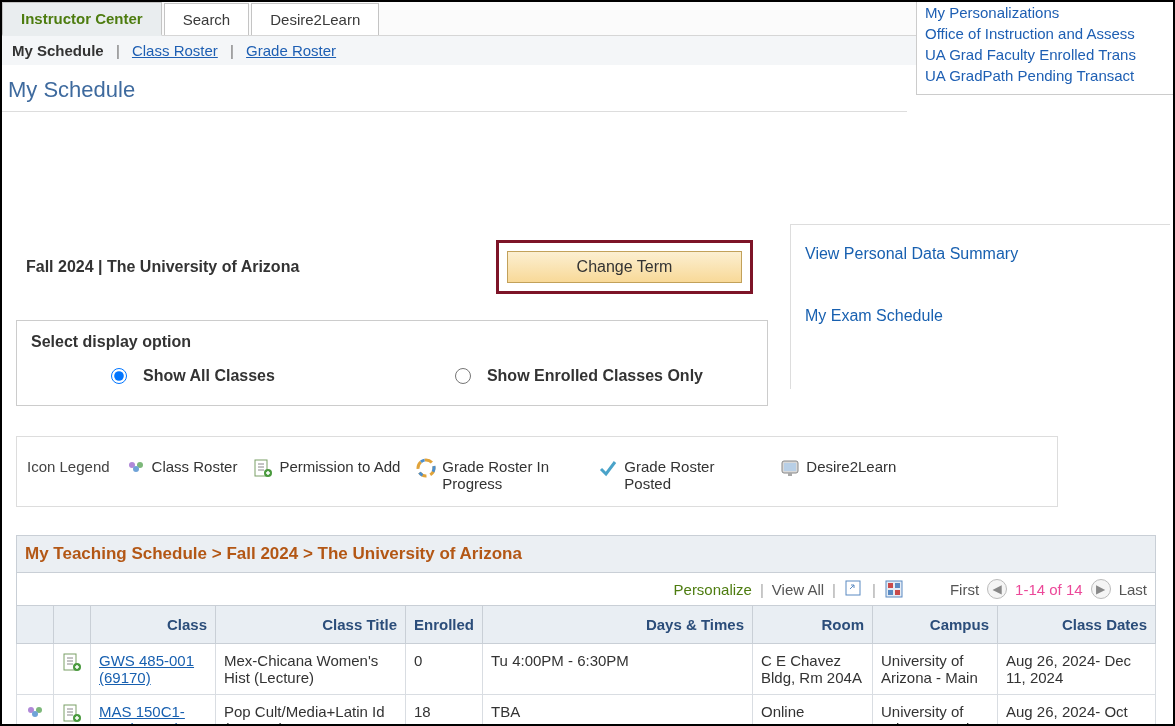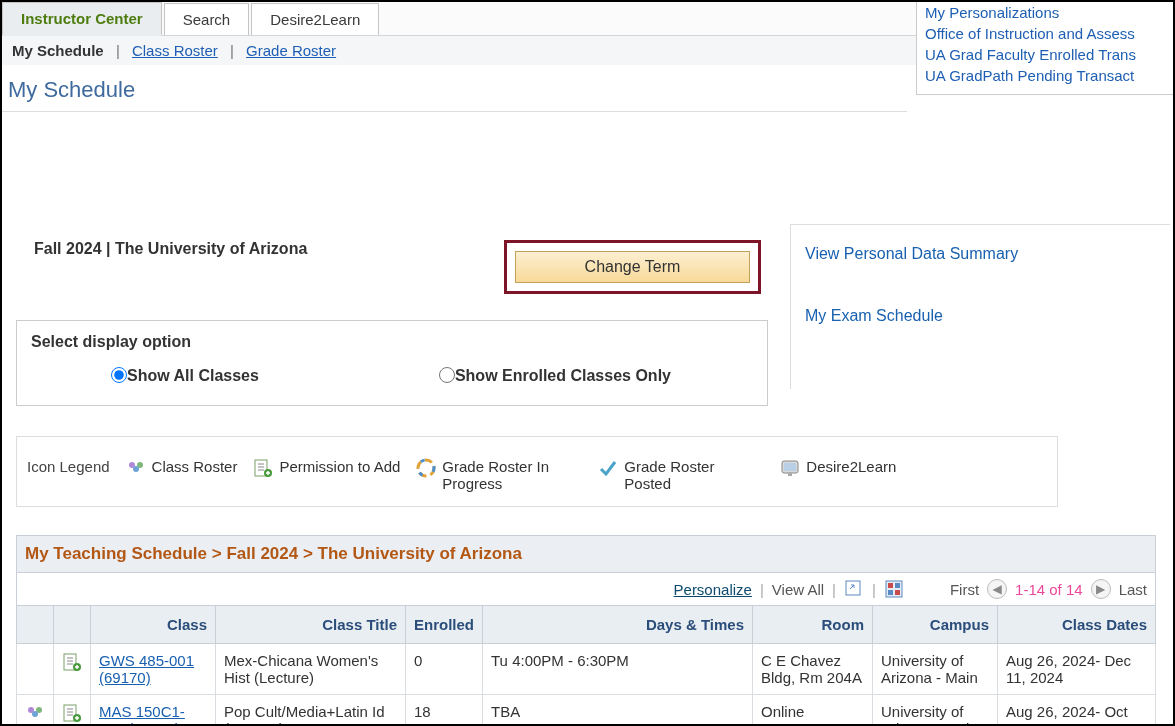--- a/index.html
+++ b/index.html
@@ -68,22 +68,22 @@
     font-size: 22px;
     color: #3e6a9e;
     padding: 12px 6px 8px 6px;
     border-bottom: 1px solid #ddd;
     width: 905px;
   }
   .spacer-130 { height: 120px; }
   
   .term-row {
     display: flex;
-    align-items: flex-start;
-    padding: 8px 32px;
+    align-items: center;
+    padding: 8px 24px;
   }
   .term-text { font-size: 16px; font-weight: bold; color: #333; flex: 0 0 470px; }
   .change-term-wrap {
     border: 3px solid #7d1428;
     padding: 8px;
   }
   .change-term-btn {
     display: inline-block;
     width: 235px;
     text-align: center;
@@ -114,21 +114,21 @@
   }
   
   .display-option {
     margin: 18px 14px 0 14px;
     width: 752px;
     border: 1px solid #ccc;
     padding: 12px 14px 20px 14px;
   }
   .display-option .lbl { font-size: 16px; font-weight: bold; margin-bottom: 16px; }
   .display-option .opts { display: flex; gap: 180px; padding-left: 80px; font-size: 16px; }
-  .display-option .opts label { font-weight: bold; display: flex; gap: 0; }
+  .display-option .opts label { font-weight: bold; display: flex; align-items: center; gap: 16px; }
   .display-option input[type=radio] { width: 16px; height: 16px; }
   
   .legend {
     margin: 30px 14px 0 14px;
     border: 1px solid #ddd;
     width: 1042px;
     padding: 21px 10px 14px 10px;
     display: flex;
     align-items: flex-start;
     gap: 16px;
@@ -157,21 +157,21 @@
     border-left: 1px solid #c9cfd6;
     border-right: 1px solid #c9cfd6;
     padding: 6px 8px;
     display: flex;
     justify-content: flex-end;
     align-items: center;
     gap: 8px;
     font-size: 15px;
     color: #555;
   }
-  .tbl-tools a { color: #0c4a6e; text-decoration: underline; cursor: pointer; }
+  .tbl-tools a { color: #4d7c0f; cursor: pointer; }
   .tbl-tools .divider { color: #aaa; }
   .tbl-tools .nav-btn {
     display:inline-flex;align-items:center;justify-content:center;
     width:20px;height:20px;border:1px solid #bbb;border-radius:50%;
     background:#f5f5f5;color:#888;font-size:12px;cursor:pointer;
   }
   .tbl-tools .range { color: #ec4899; font-weight: normal; }
   .tbl-tools .icon-btn { width:20px;height:20px;display:inline-block;cursor:pointer; }
   
   table.sched {

